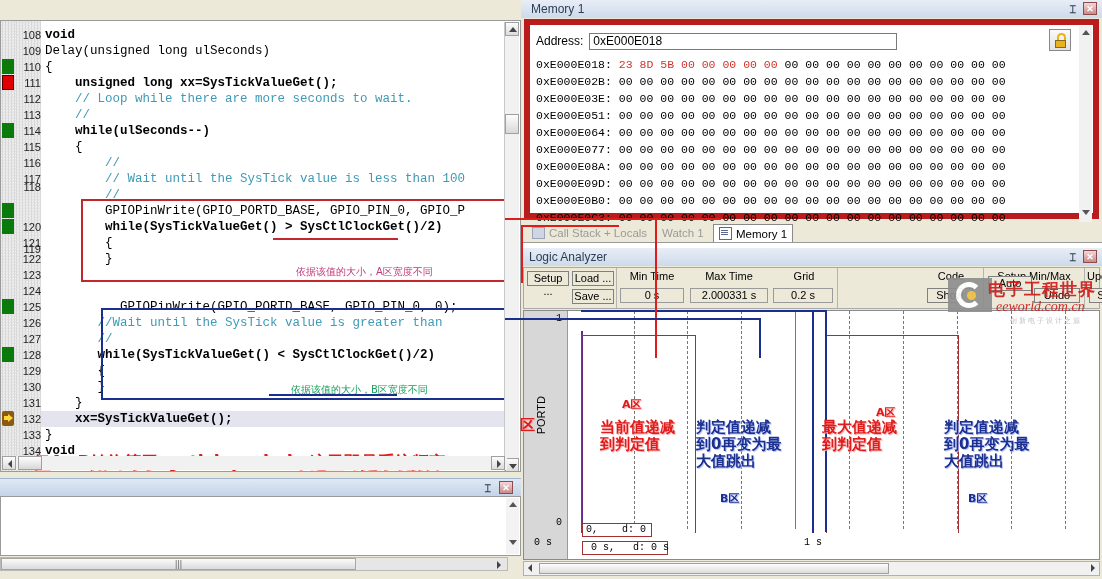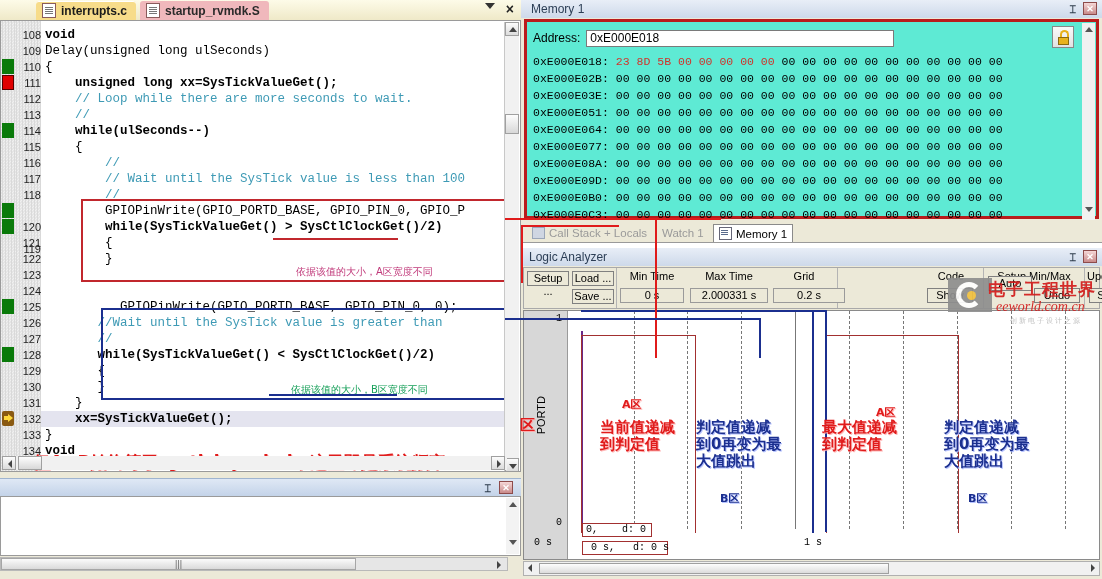--- a/index.html
+++ b/index.html
@@ -70,21 +70,21 @@
   #bp-body{position:absolute;left:0;top:18px;width:521px;height:60px;background:#fff;border:1px solid #9a9a9a;box-sizing:border-box;}
   .pinico{position:absolute;font-size:11px;color:#2b3a4a;font-weight:bold;}
   .closebox{position:absolute;width:14px;height:13px;background:linear-gradient(#f5d7d7,#c98a8a);
        border:1px solid #8d4b4b;color:#fff;font-size:9px;font-weight:bold;text-align:center;line-height:12px;box-sizing:border-box;}
 
   
   #mem-window{position:absolute;left:521px;top:0;width:581px;height:222px;background:#ece9d8;}
   #mem-title{position:absolute;left:0;top:0;width:581px;height:18px;
         background:linear-gradient(#e8eef7,#cdd9ea);}
   #mem-title-text{position:absolute;left:10px;top:2px;font-size:12px;color:#2c3e55;}
-  #mem-body{position:absolute;left:3px;top:19px;width:575px;height:200px;background:#5eead4;border:3px solid #b91c1c;box-sizing:border-box;}
+  #mem-body{position:absolute;left:3px;top:19px;width:575px;height:200px;background:#ffffff;border:6px solid #b91c1c;box-sizing:border-box;}
   #addr-row{position:absolute;left:6px;top:6px;height:20px;display:flex;align-items:center;gap:6px;}
   #addr-label{font-size:12px;color:#000;}
   #addr-input{width:308px;height:17px;border:1px solid #7a7a7a;background:#fff;font-size:12px;
         font-family:"Liberation Sans",sans-serif;padding:0 3px;box-sizing:border-box;}
   #lock-btn{position:absolute;right:22px;top:4px;width:22px;height:22px;border:1px solid #888;
         background:linear-gradient(#fafafa,#e2e2e2);box-sizing:border-box;}
   #lock-btn:after{content:"";position:absolute;left:5px;top:10px;width:11px;height:8px;background:#e8b21d;border:1px solid #8a6a10;box-sizing:border-box;}
   #lock-btn:before{content:"";position:absolute;left:7px;top:3px;width:9px;height:8px;border:2px solid #e8b21d;border-bottom:none;border-radius:5px 5px 0 0;box-sizing:border-box;}
   .memrow{position:absolute;left:6px;height:15px;line-height:15px;white-space:pre;
         font-family:"Liberation Mono","DejaVu Sans Mono",monospace;font-size:11.5px;color:#000;}
@@ -150,32 +150,20 @@
   
   .connector{position:absolute;}
 </style>
 </head>
 <body>
 
 <div id="root">
 
   <div id="editor-window">
 
-    <div id="tabbar">
-      <div class="tab active">
-        <span class="tabicon"></span>
-        <span>interrupts.c</span>
-      </div>
-      <div class="tab inactive">
-        <span class="tabicon"></span>
-        <span>startup_rvmdk.S</span>
-      </div>
-      <div id="tab-menu"></div>
-      <div id="tab-close">×</div>
-    </div>
 
     <div id="code-area">
       <div id="gutter"></div>
       <div id="linenos"></div>
       <div id="code-lines">
           <div class="lnum" style="top: 6px;">108</div>
           <div class="ctext kw" style="top: 6px;">void</div>
           <div class="lnum" style="top: 22px;">109</div>
           <div class="ctext" style="top: 22px;">Delay(unsigned long ulSeconds)</div>
           <div class="mark mk-green" style="top: 38px;"></div>
@@ -190,21 +178,21 @@
           <div class="ctext cmt" style="top: 86px;">    //</div>
           <div class="mark mk-green" style="top: 102px;"></div>
           <div class="lnum" style="top: 102px;">114</div>
           <div class="ctext kw" style="top: 102px;">    while(ulSeconds--)</div>
           <div class="lnum" style="top: 118px;">115</div>
           <div class="ctext" style="top: 118px;">    {</div>
           <div class="lnum" style="top: 134px;">116</div>
           <div class="ctext cmt" style="top: 134px;">        //</div>
           <div class="lnum" style="top: 150px;">117</div>
           <div class="ctext cmt" style="top: 150px;">        // Wait until the SysTick value is less than 100</div>
-          <div class="lnum" style="top: 166px;">118</div>
+          <div class="lnum" style="top: 158px;">118</div>
           <div class="ctext cmt" style="top: 166px;">        //</div>
           <div class="mark mk-green" style="top: 182px;"></div>
           <div class="lnum" style="top: 192px; margin-top: 28px;">119</div>
           <div class="ctext" style="top: 182px;">        GPIOPinWrite(GPIO_PORTD_BASE, GPIO_PIN_0, GPIO_P</div>
           <div class="mark mk-green" style="top: 198px;"></div>
           <div class="lnum" style="top: 198px;">120</div>
           <div class="ctext kw" style="top: 198px;">        while(SysTickValueGet() &gt; SysCtlClockGet()/2)</div>
           <div class="lnum" style="top: 214px;">121</div>
           <div class="ctext" style="top: 214px;">        {</div>
           <div class="lnum" style="top: 230px;">122</div>
@@ -350,21 +338,21 @@
       <div class="tgroup" style="left:93px;width:70px;">
         <div class="tlabel">Min Time</div>
         <div class="tfield" style="left:3px;top:20px;width:64px;">0 s</div>
       </div>
       <div class="tgroup" style="left:164px;width:82px;">
         <div class="tlabel">Max Time</div>
         <div class="tfield" style="left:2px;top:20px;width:78px;">2.000331 s</div>
       </div>
       <div class="tgroup sep" style="left:247px;width:66px;">
         <div class="tlabel">Grid</div>
-        <div class="tfield" style="left:2px;top:20px;width:72px;">0.2 s</div>
+        <div class="tfield" style="left:2px;top:20px;width:60px;">0.2 s</div>
       </div>
       <div class="tgroup sep" style="left:395px;width:64px;">
         <div class="tlabel">Code</div>
         <div class="tbtn" style="left:8px;top:20px;width:46px;">Show</div>
       </div>
       <div class="tgroup sep" style="left:460px;width:100px;">
         <div class="tlabel">Setup Min/Max</div>
         <div class="tbtn" style="left:4px;top:8px;width:44px;">Auto</div>
         <div class="tbtn" style="left:50px;top:20px;width:46px;">Undo</div>
       </div>

